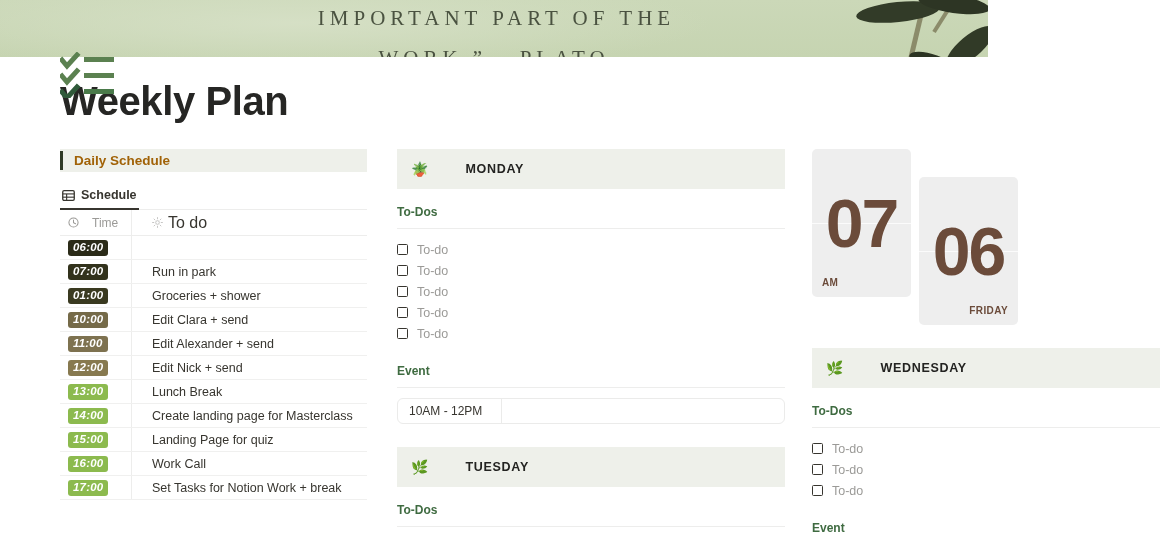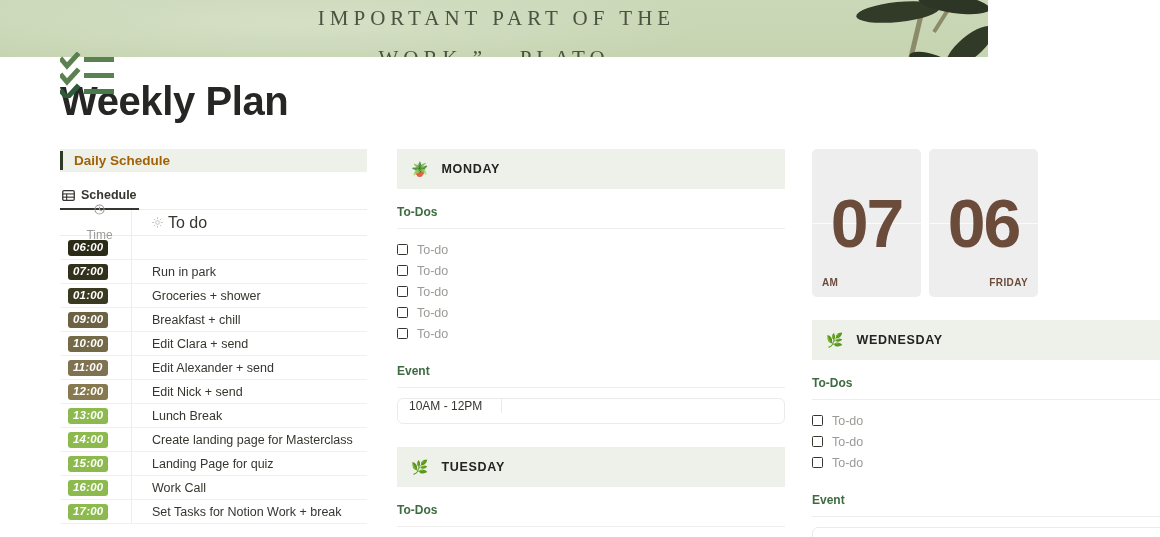--- a/index.html
+++ b/index.html
@@ -115,21 +115,20 @@
     height: 26px;
     align-items: center;
     border-bottom: 1px solid #ededec;
   }
   .sched-head .cell {
     display: flex;
     align-items: center;
     gap: 13px;
     font-size: 12px;
     color: #9b9a97;
-    flex-direction: column;
   }
   .c-time { width: 71px; flex: none; padding-left: 8px; }
   .c-todo { flex: 1; padding-left: 20px; border-left: 1px solid #ededec; height: 100%;
             display: flex; align-items: center; }
 
   .sched-row {
     display: flex;
     height: 24px;
     align-items: center;
     border-bottom: 1px solid #f0f0ef;
@@ -157,20 +156,21 @@
     padding-left: 14px;
     gap: 13px;
     margin-bottom: 16px;
   }
   .day-emoji { font-size: 14px; line-height: 1; }
   .day-name {
     font-size: 12.5px;
     font-weight: bold;
     letter-spacing: 0.7px;
     color: #232321;
+    margin-left: 24px;
   }
 
   .section-label {
     font-size: 12px;
     font-weight: bold;
     color: #3f6b41;
     margin-bottom: 9px;
   }
   .divider { height: 1px; background: #ededec; margin-bottom: 10px; }
 
@@ -188,37 +188,36 @@
   }
   .todo-label { font-size: 12.5px; color: #9b9a97; }
 
   .event-block { margin-top: 20px; }
   .event-table {
     display: flex;
     border: 1px solid #ebebea;
     border-radius: 6px;
     height: 26px;
     margin-top: 2px;
-    flex-direction: column;
   }
   .event-cell-a {
     width: 104px; flex: none;
     display: flex; align-items: center;
     padding-left: 11px;
     font-size: 12px;
     color: #37352f;
     border-right: 1px solid #ebebea;
   }
   .event-cell-b { flex: 1; }
 
   
   .flip-row { display: flex; gap: 8px; }
   .flip-card {
     position: relative;
-    width: 109px;
+    width: 99px;
     height: 148px;
     background: #eeeeee;
     border-radius: 5px;
     overflow: hidden;
   }
   .flip-split {
     position: absolute;
     left: 0; right: 0; top: 50%;
     height: 1px;
     background: rgba(255,255,255,0.75);
@@ -347,28 +346,20 @@
           <div class="sched-row">
             <div class="c-time">
               <span class="time-badge" style="background:#3a3a20">01:00</span>
             </div>
             <div class="c-todo">
               <span class="todo-text">Groceries + shower</span>
             </div>
           </div>
           <div class="sched-row">
             <div class="c-time">
-              <span class="time-badge" style="background:#6b6143">09:00</span>
-            </div>
-            <div class="c-todo">
-              <span class="todo-text">Breakfast + chill</span>
-            </div>
-          </div>
-          <div class="sched-row">
-            <div class="c-time">
               <span class="time-badge" style="background:#756a48">10:00</span>
             </div>
             <div class="c-todo">
               <span class="todo-text">Edit Clara + send</span>
             </div>
           </div>
           <div class="sched-row">
             <div class="c-time">
               <span class="time-badge" style="background:#7e7250">11:00</span>
             </div>
@@ -481,21 +472,21 @@
     </div>
 
     <div class="col-right">
 
       <div class="flip-row" id="flip-cards">
           <div class="flip-card" style="background: rgb(238, 238, 238);">
             <div class="flip-split"></div>
             <div class="flip-num" style="color:#6b4b3a">07</div>
             <div class="flip-sub left" style="color:#6b4b3a">AM</div>
           </div>
-          <div class="flip-card" style="background: rgb(238, 238, 238);">
+          <div class="flip-card" style="background: rgb(238, 238, 238); margin-top: 28px;">
             <div class="flip-split"></div>
             <div class="flip-num" style="color:#6b4b3a">06</div>
             <div class="flip-sub right" style="color:#6b4b3a">FRIDAY</div>
           </div>
         </div>
 
       <div class="wed-block">
         <div class="day-header">
           <span class="day-emoji">🌿</span>
           <span class="day-name">WEDNESDAY</span>

